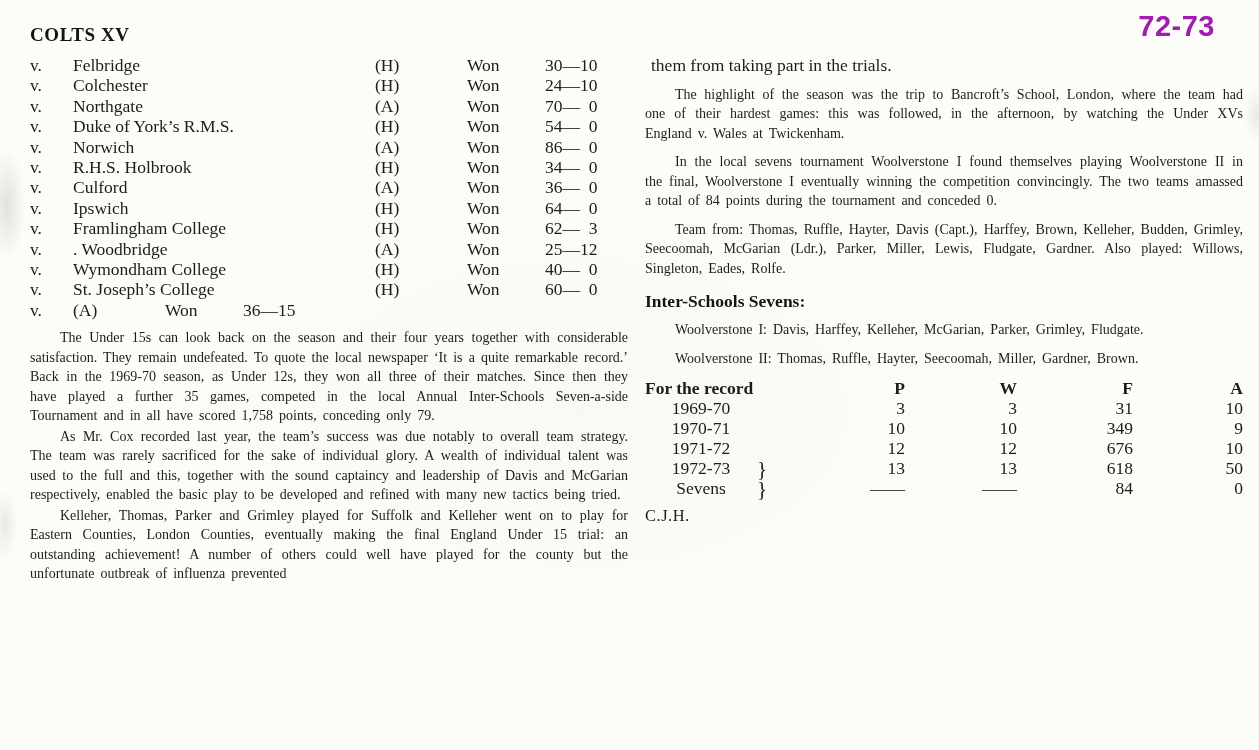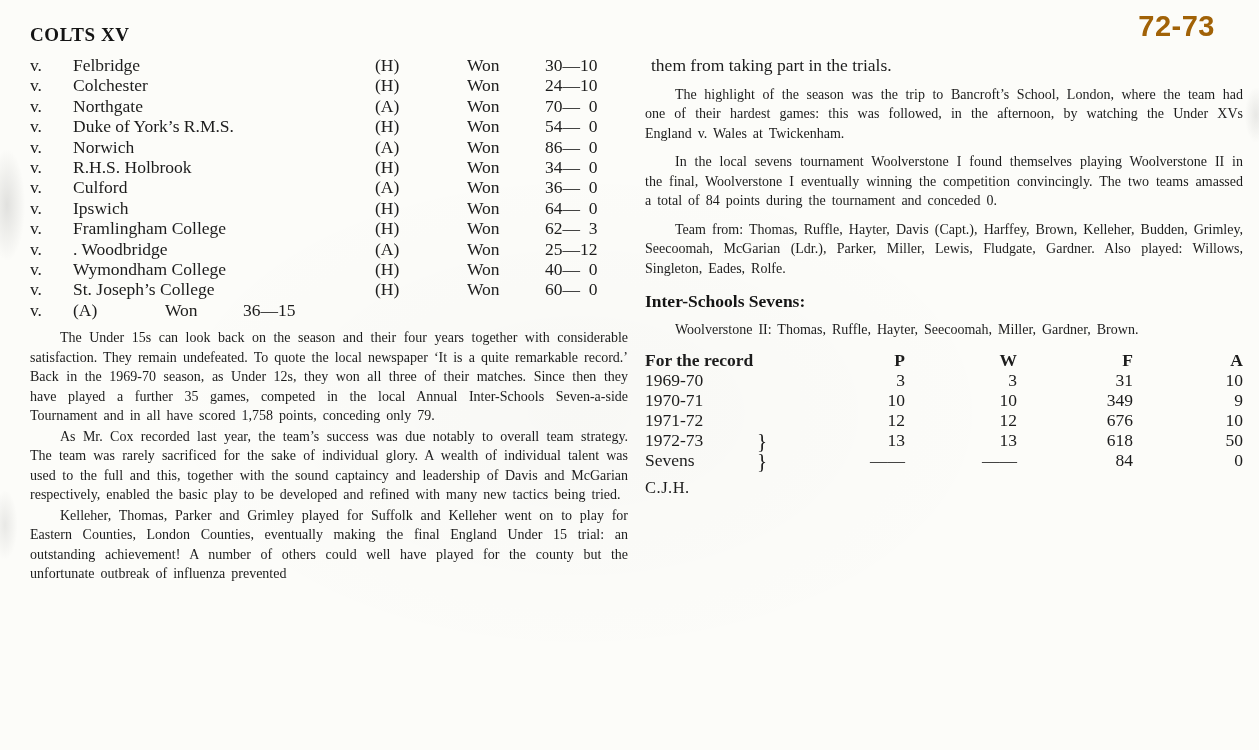--- a/index.html
+++ b/index.html
@@ -12,21 +12,21 @@
       radial-gradient(ellipse 16px 40px at 1256px 115px, rgba(60,60,60,.10), transparent 70%),
       radial-gradient(ellipse 600px 350px at 46% 55%, rgba(0,0,0,.015), transparent 75%);
     font-family:"Liberation Serif","DejaVu Serif",serif;
     color:#1c1c1c;
     -webkit-font-smoothing:antialiased;
   }
   .page{position:absolute;inset:0;}
   .page-num{
     position:absolute;top:10px;right:44px;
     font-family:"Liberation Sans","DejaVu Sans",sans-serif;
-    font-weight:bold;font-size:29px;letter-spacing:0.5px;color:#a16207;
+    font-weight:bold;font-size:29px;letter-spacing:0.5px;color:#a21caf;
   }
   .left-col{position:absolute;left:30px;top:24px;width:598px;}
   .right-col{position:absolute;left:645px;top:50px;width:598px;}
 
   .title{
     margin:0;font-size:19px;font-weight:bold;letter-spacing:0.6px;color:#141414;
   }
 
   
   .match-table{margin-top:9px;font-size:17.5px;}
@@ -51,21 +51,21 @@
     margin:13px 0 0 0;font-size:17.5px;font-weight:bold;color:#141414;line-height:20px;
   }
   .sevens-paras{margin-top:2px;}
   .sevens-paras p{margin-top:6px;}
 
   
   .record{margin-top:10px;font-size:17.5px;}
   .rec-row{display:grid;grid-template-columns:180px 80px 112px 116px 110px;line-height:20px;}
   .rec-head{font-weight:bold;}
   .rec-num{text-align:right;}
-  .rec-label .lbl{display:inline-block;width:112px;}
+  .rec-label .lbl{display:inline-block;width:112px;text-align:center;}
   .rec-label .brace{font-size:21px;line-height:18px;vertical-align:-2px;}
 
   .signature{margin:8px 0 0 0;font-size:16.5px;letter-spacing:0.5px;}
 </style>
 </head>
 <body>
 
 <div class="page">
 
   <div class="page-num">72-73</div>
@@ -198,20 +198,21 @@
 
         <p>In the local sevens tournament Woolverstone I found themselves playing Woolverstone II in the final, Woolverstone I eventually winning the competition convincingly. The two teams amassed a total of 84 points during the tournament and conceded 0.</p>
 
         <p>Team from: Thomas, Ruffle, Hayter, Davis (Capt.), Harffey, Brown, Kelleher, Budden, Grimley, Seecoomah, McGarian (Ldr.), Parker, Miller, Lewis, Fludgate, Gardner. Also played: Willows, Singleton, Eades, Rolfe.</p>
       </div>
 
     <h2 class="sevens-heading">Inter-Schools Sevens:</h2>
 
     <div class="paras sevens-paras">
 
+        <p>Woolverstone I: Davis, Harffey, Kelleher, McGarian, Parker, Grimley, Fludgate.</p>
 
         <p>Woolverstone II: Thomas, Ruffle, Hayter, Seecoomah, Miller, Gardner, Brown.</p>
       </div>
 
     <div class="record">
       <div class="rec-row rec-head">
         <span class="rec-label">For the record</span>
         <span class="rec-num">P</span>
         <span class="rec-num">W</span>
         <span class="rec-num">F</span>

